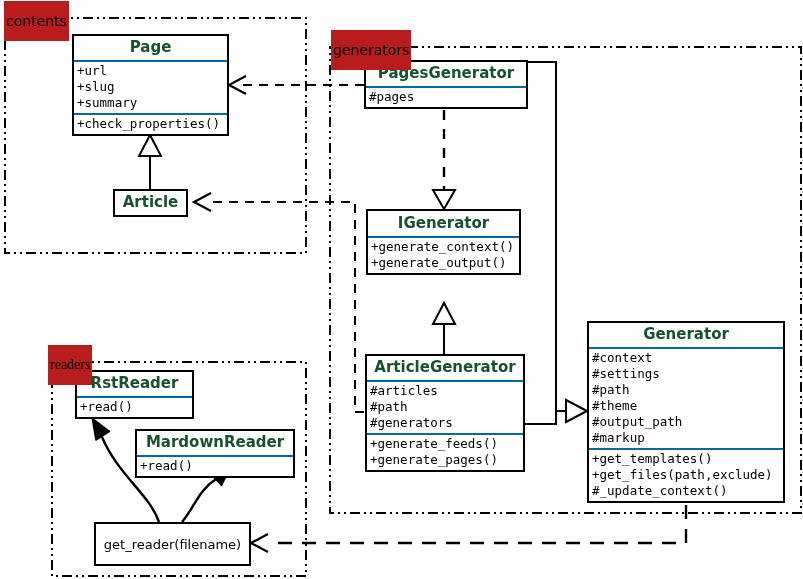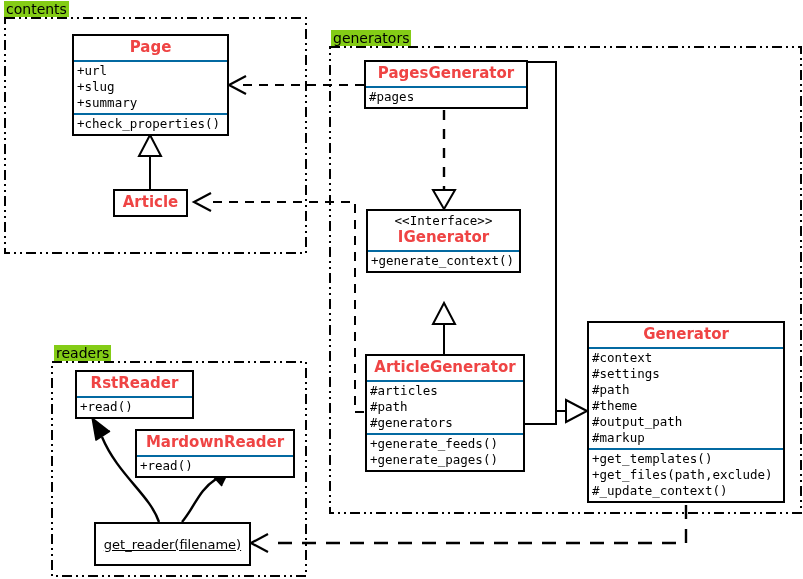--- a/index.html
+++ b/index.html
@@ -30,21 +30,21 @@
     border: 2px solid #000;
     background: #ffffff;
   }
   .uml-title {
     text-align: center;
     font-weight: bold;
     font-size: 15px;
     font-family: "DejaVu Sans", sans-serif;
     padding: 3px 4px 4px 4px;
     line-height: 1.15;
-    color: #ef4444;
+    color: #14532d;
   }
   .uml-stereotype {
     text-align: center;
     font-weight: normal;
     font-size: 12.5px;
     font-family: "DejaVu Sans Mono", monospace;
     line-height: 1.1;
     color: #000;
   }
   .uml-compartment {
@@ -63,30 +63,29 @@
     position: absolute;
     box-sizing: border-box;
     border: 2px solid #000;
     background: #ffffff;
     display: flex;
     align-items: center;
     justify-content: center;
     font-family: "DejaVu Sans", sans-serif;
     font-size: 13px;
     color: #000;
-    text-decoration: underline;
   }
   
   .pkg-label {
     position: absolute;
     font-family: "DejaVu Sans", sans-serif;
     font-size: 14px;
     color: #000;
-    background: #84cc16;
-    padding: 0 2px;
+    background: #b91c1c;
+    padding: 12px 2px;
     z-index: 3;
   }
 </style>
 </head>
 <body>
 
 <div id="canvas">
 
   <svg class="layer" viewBox="0 0 803 579" xmlns="http://www.w3.org/2000/svg">
 
@@ -122,21 +121,21 @@
 
     <path d="M 159 522 C 150 495 118 475 102 437" fill="none" stroke="#000" stroke-width="2.4"></path>
     <path d="M 92 417 L 96 440 L 110 431" fill="#000" stroke="#000" stroke-width="1.5" stroke-linejoin="round"></path>
 
     <path d="M 182 522 C 196 505 198 491 216 479" fill="none" stroke="#000" stroke-width="2.4"></path>
     <path d="M 232 466 L 211 474 L 222 486" fill="#000" stroke="#000" stroke-width="1.5" stroke-linejoin="round"></path>
   </svg>
 
   <div class="pkg-label" style="left:4px; top:1px;">contents</div>
   <div class="pkg-label" style="left:331px; top:30px;">generators</div>
-  <div class="pkg-label" style="left:54px; top:345px;">readers</div>
+  <div class="pkg-label" style="left:48px; top:345px;font-family:Liberation Serif, serif;">readers</div>
 
   <div class="uml-box" style="left:72px; top:34px; width:157px;">
     <div class="uml-title">Page</div>
     <div class="uml-compartment">
       <div class="uml-line">+url</div>
       <div class="uml-line">+slug</div>
       <div class="uml-line">+summary</div>
     </div>
     <div class="uml-compartment">
       <div class="uml-line">+check_properties()</div>
@@ -149,25 +148,25 @@
 
   <div class="uml-box" style="left:364px; top:60px; width:164px;">
     <div class="uml-title">PagesGenerator</div>
     <div class="uml-compartment">
       <div class="uml-line">#pages</div>
     </div>
   </div>
 
   <div class="uml-box" style="left:366px; top:209px; width:155px;">
     <div style="padding:3px 4px 4px 4px;">
-      <div class="uml-stereotype">&lt;&lt;Interface&gt;&gt;</div>
       <div class="uml-title" style="padding:1px 0 0 0;">IGenerator</div>
     </div>
     <div class="uml-compartment">
       <div class="uml-line">+generate_context()</div>
+      <div class="uml-line">+generate_output()</div>
     </div>
   </div>
 
   <div class="uml-box" style="left:365px; top:354px; width:160px;">
     <div class="uml-title">ArticleGenerator</div>
     <div class="uml-compartment">
       <div class="uml-line">#articles</div>
       <div class="uml-line">#path</div>
       <div class="uml-line">#generators</div>
     </div>

